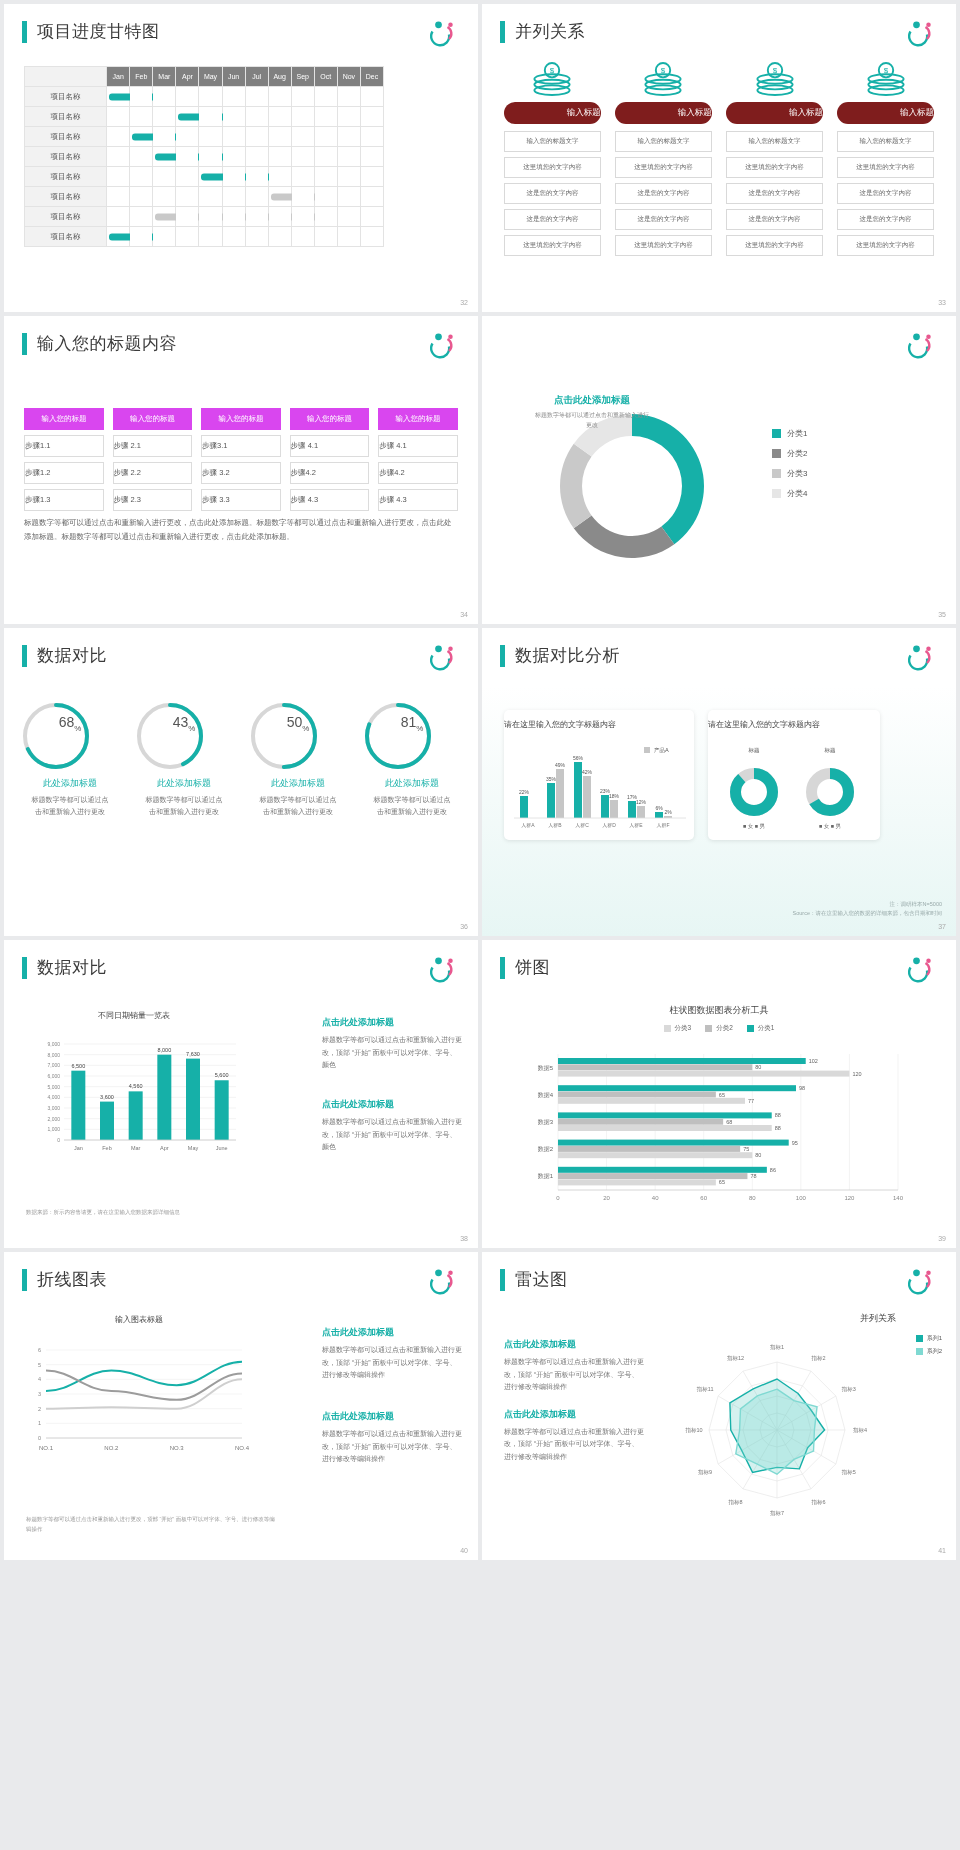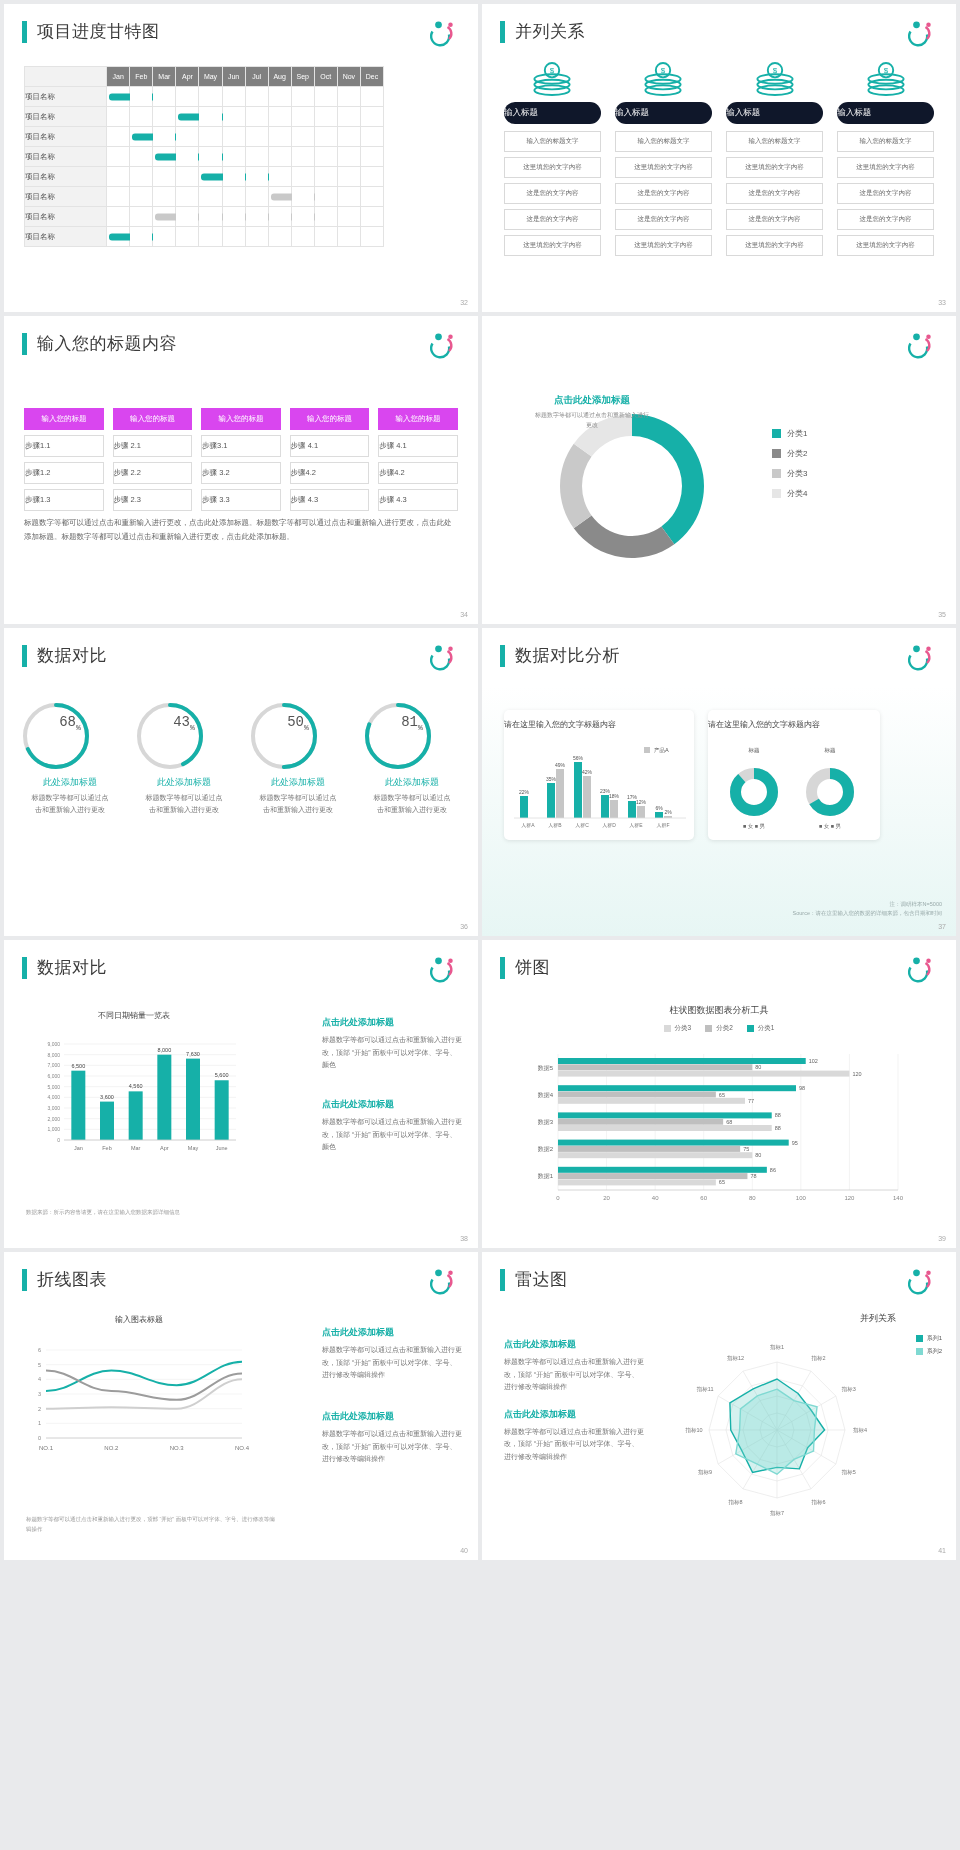--- a/index.html
+++ b/index.html
@@ -71,21 +71,21 @@
     color: #fff;
     font-size: 7px;
     font-weight: normal;
     width: 23px;
   }
   .gantt th.corner { background: #f2f2f2; border: 1px solid #e3e3e3; width: 82px; }
   .gantt td.lbl {
     background: #f2f2f2;
     font-size: 7.5px;
     color: #555;
-    text-align: left;
+    text-align: center;
   }
   .gantt td.cell { background: #fff; position: relative; }
   .bar {
     position: absolute;
     height: 7px;
     top: 50%; transform: translateY(-50%);
     border-radius: 3px;
   }
   .bar.t { background: #16b0a8; }
   .bar.g { background: #c9c9c9; }
@@ -97,24 +97,24 @@
     display: flex;
     justify-content: space-between;
   }
   .col4 { width: 22.5%; }
   .coin {
     height: 34px;
     display: flex; align-items: center; justify-content: center;
     margin-bottom: 6px;
   }
   .pill {
-    background: #0f172a;
+    background: #7f1d1d;
     color: #fff;
     font-size: 8.5px;
-    text-align: left;
+    text-align: right;
     border-radius: 11px;
     padding: 5px 0;
     margin-bottom: 7px;
   }
   .row-box {
     border: 1px solid #d9d9d9;
     background: #fff;
     font-size: 6.5px;
     color: #666;
     text-align: center;
@@ -172,21 +172,21 @@
     font-size: 8px; color: #555;
   }
   .legend-sw { width: 9px; height: 9px; margin-right: 6px; }
 
   
   .rings {
     position: absolute;
     left: 12px; right: 12px; top: 68px;
     display: flex; justify-content: space-between;
   }
-  .ringcol { width: 24%; text-align: center; font-family: Liberation Mono, monospace; }
+  .ringcol { width: 24%; text-align: center; }
   .ring-val {
     position: relative;
     margin-top: -62px;
     font-size: 14px;
     color: #555;
   }
   .ring-val sub { font-size: 8px; }
   .ring-title {
     font-size: 9px; color: #16b0a8; margin-top: 44px;
   }

